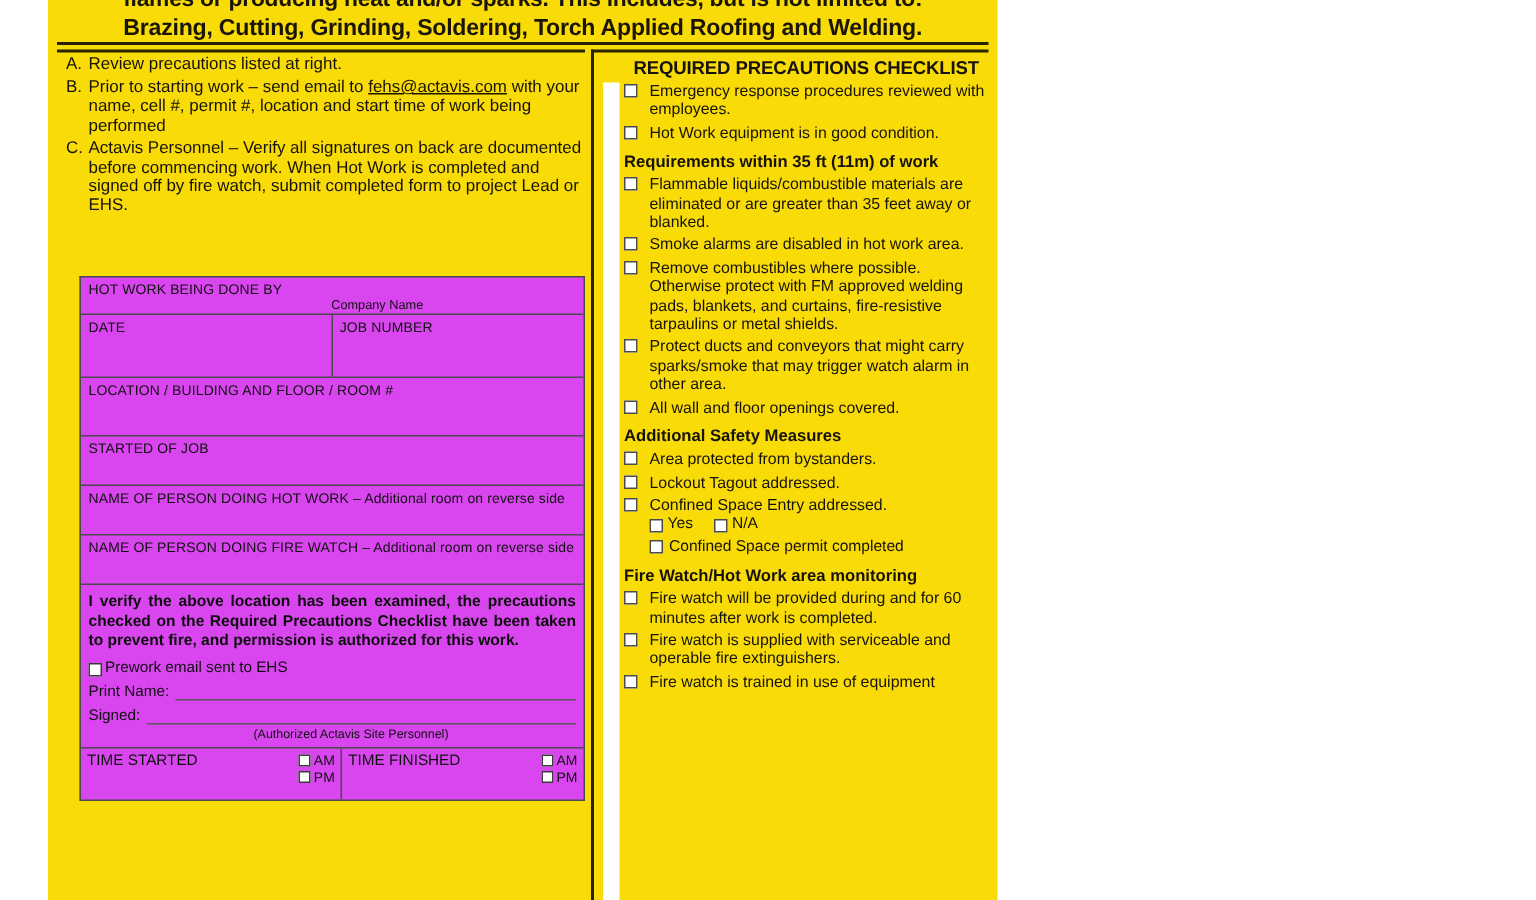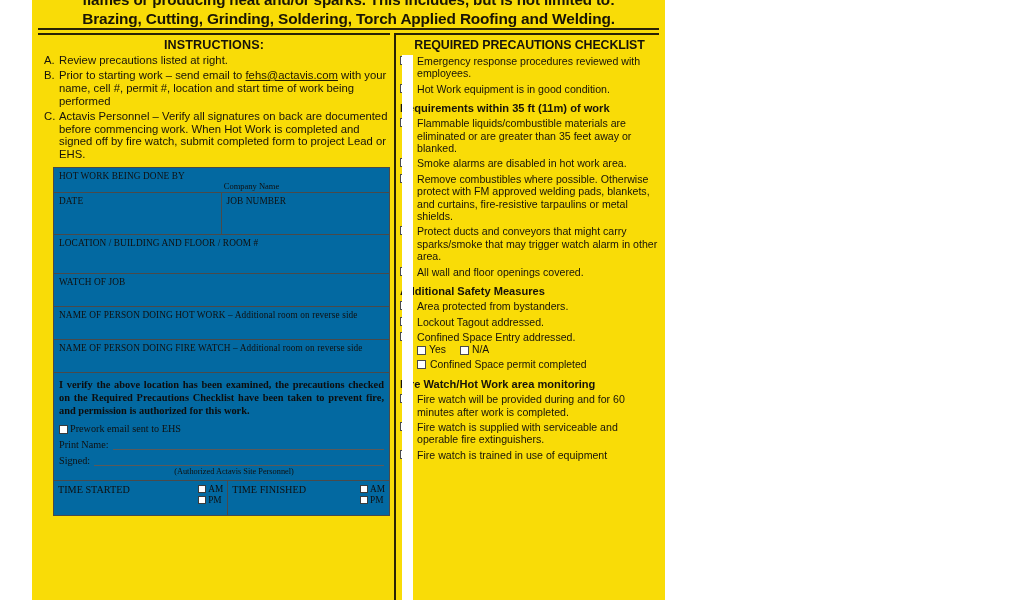--- a/index.html
+++ b/index.html
@@ -63,21 +63,21 @@
     left: 6px; top: 0;
     width: 352px; height: 567px;
     border-top: 2px solid #2a2204;
   }
   #col-right {
     position: absolute;
     left: 362px; top: 0;
     width: 265px; height: 567px;
     border-top: 2px solid #2a2204;
     border-left: 2px solid #2a2204;
-    padding-left: 4px;
+    padding-left: 20px;
   }
 
   
   #instructions-title {
     text-align: center;
     font-weight: bold;
     font-size: 12.6px;
     color: #17130a;
     margin-top: 3px;
     letter-spacing: 0.1px;
@@ -96,28 +96,27 @@
   }
   .instr-text { flex: 1; }
   .email-link {
     color: #1c1503;
     text-decoration: underline;
   }
 
   
   #white-form {
     position: absolute;
-    left: 15px; top: 132px;
+    left: 15px; top: 149px;
     width: 337px;
-    background: #0369a1;
+    background: #d946ef;
     border: 1.5px solid #4a4a4a;
     border-bottom: none;
     font-size: 9.4px;
     color: #101010;
-    font-family: Liberation Serif, serif;
   }
   .fbox {
     border-bottom: 1.5px solid #4a4a4a;
     padding: 3px 5px 2px 5px;
     position: relative;
   }
   .fbox-label {
     font-size: 9.3px;
     letter-spacing: 0.1px;
     white-space: nowrap;
@@ -268,21 +267,20 @@
 
     <div id="header-band">
       <div class="hdr-line" id="hdr-line-1">flames or producing heat and/or sparks. This includes, but is not limited to:</div>
       <div class="hdr-line" id="hdr-line-2">Brazing, Cutting, Grinding, Soldering, Torch Applied Roofing and Welding.</div>
     </div>
 
     <div id="columns">
 
       <div id="col-left">
 
-        <div id="instructions-title">INSTRUCTIONS:</div>
 
         <div class="instr-item">
           <span class="instr-letter">A.</span>
           <span class="instr-text">Review precautions listed at right.</span>
         </div>
 
         <div class="instr-item">
           <span class="instr-letter">B.</span>
           <span class="instr-text"><span>Prior to starting work – send email to </span><span class="email-link">fehs@actavis.com</span><span> with your name, cell #, permit #, location and start time of work being performed</span></span>
         </div>
@@ -306,21 +304,21 @@
             <div class="split-cell-r">
               <div class="fbox-label">JOB NUMBER</div>
             </div>
           </div>
 
           <div class="fbox fbox-med">
             <div class="fbox-label">LOCATION / BUILDING AND FLOOR / ROOM #</div>
           </div>
 
           <div class="fbox fbox-short">
-            <div class="fbox-label">WATCH OF JOB</div>
+            <div class="fbox-label">STARTED OF JOB</div>
           </div>
 
           <div class="fbox fbox-short">
             <div class="fbox-label">NAME OF PERSON DOING HOT WORK – Additional room on reverse side</div>
           </div>
 
           <div class="fbox fbox-short">
             <div class="fbox-label">NAME OF PERSON DOING FIRE WATCH – Additional room on reverse side</div>
           </div>
 

